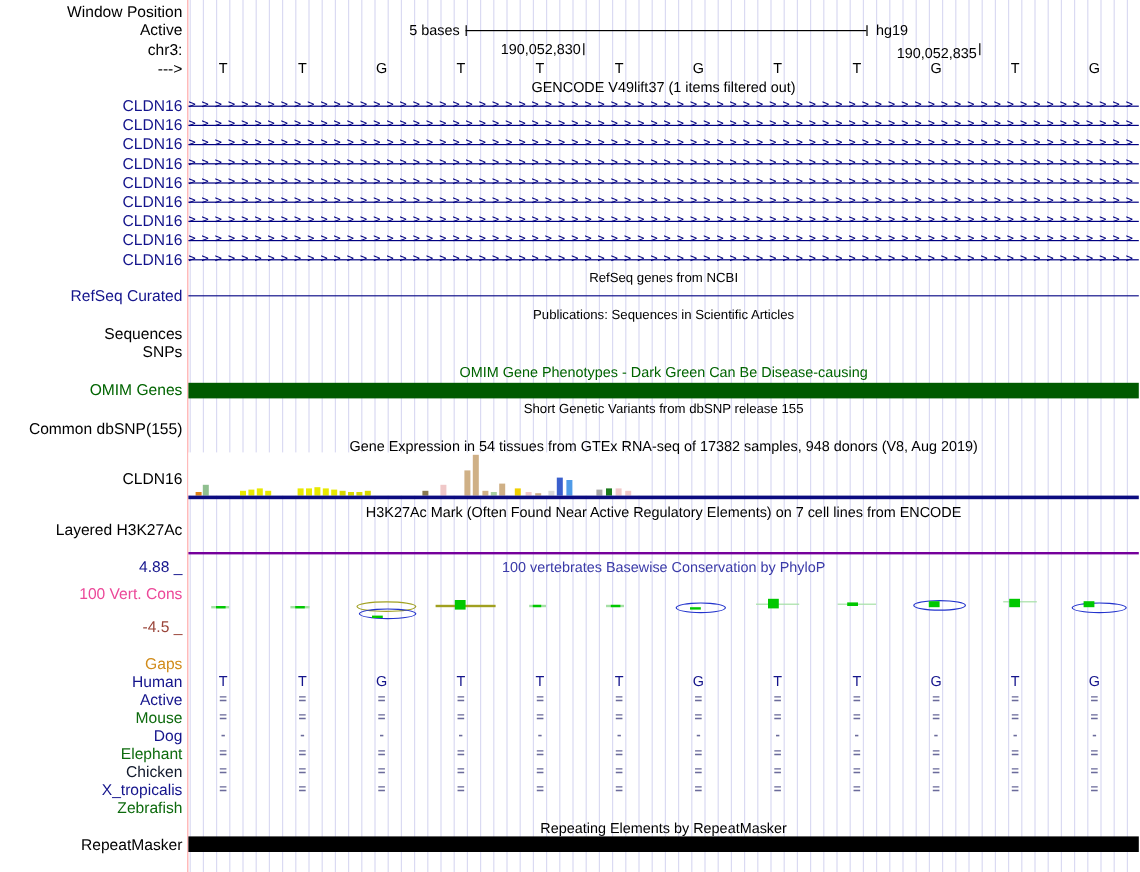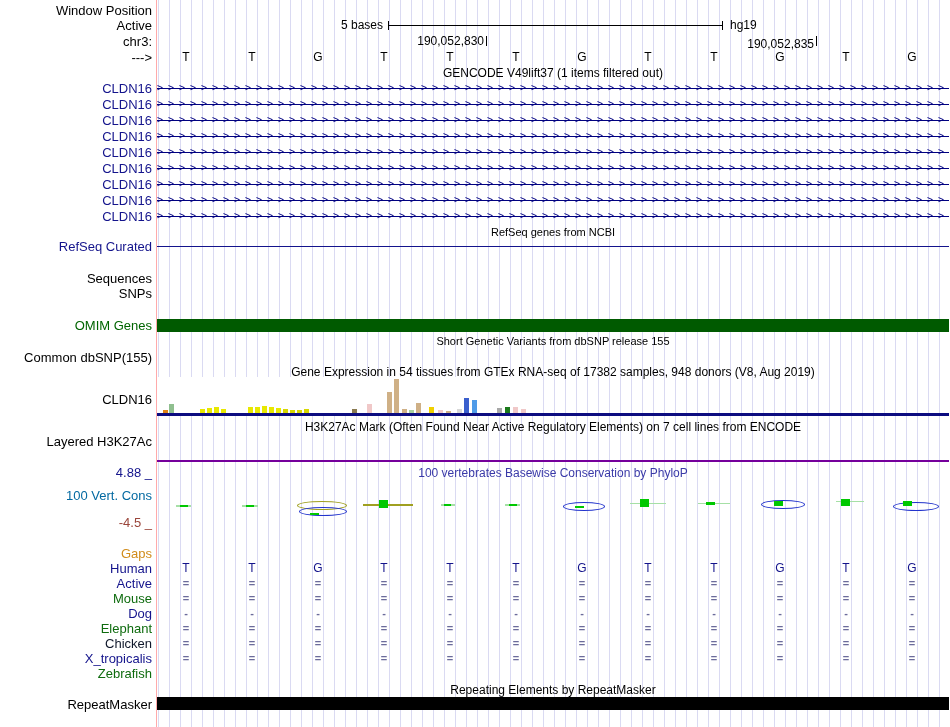--- a/index.html
+++ b/index.html
@@ -9,21 +9,21 @@
   .pinkline{position:absolute;left:156px;top:0;width:1px;height:727px;background:#ffaaaa;}
   .gut{position:absolute;right:798px;transform:translateY(-50%);text-align:right;
        white-space:nowrap;font-size:13px;color:#000;}
   .title{position:absolute;left:157px;width:792px;transform:translateY(-50%);
          text-align:center;white-space:nowrap;font-size:12px;color:#000;}
   .small{font-size:11px;}
   .c-gene{color:#14148c;}
   .c-navy{color:#14148c;}
   .c-omim{color:#006400;}
   .c-maroon{color:#9a453a;}
-  .c-slate{color:#0369a1;}
+  .c-slate{color:#ec4899;}
   .c-blue-title{color:#3a3aa8;}
   .generow{position:absolute;left:157px;width:792px;height:12px;overflow:hidden;
            color:#000080;font-family:"DejaVu Sans Mono",monospace;font-size:10px;
            line-height:12px;letter-spacing:4.98px;
            background:linear-gradient(#000080,#000080) center/100% 1px no-repeat;}
   .bletter{position:absolute;transform:translate(-50%,-50%);font-size:12px;line-height:12px;}
   .eq{position:absolute;transform:translate(-50%,-50%);font-size:11px;font-weight:bold;
       color:#6b6b9b;line-height:11px;}
   .hline{position:absolute;left:157px;width:792px;}
   .coordlab{position:absolute;transform:translateY(-50%);font-size:12px;color:#000;white-space:nowrap;}
@@ -165,23 +165,25 @@
       <div class="gut c-gene" style="top: 200px;">CLDN16</div>
       <div class="generow" style="top: 194px;">&gt;&gt;&gt;&gt;&gt;&gt;&gt;&gt;&gt;&gt;&gt;&gt;&gt;&gt;&gt;&gt;&gt;&gt;&gt;&gt;&gt;&gt;&gt;&gt;&gt;&gt;&gt;&gt;&gt;&gt;&gt;&gt;&gt;&gt;&gt;&gt;&gt;&gt;&gt;&gt;&gt;&gt;&gt;&gt;&gt;&gt;&gt;&gt;&gt;&gt;&gt;&gt;&gt;&gt;&gt;&gt;&gt;&gt;&gt;&gt;&gt;&gt;&gt;&gt;&gt;&gt;&gt;&gt;&gt;&gt;&gt;&gt;&gt;&gt;&gt;&gt;&gt;&gt;&gt;&gt;&gt;&gt;&gt;&gt;&gt;&gt;&gt;&gt;&gt;&gt;</div>
       <div class="gut c-gene" style="top: 216px;">CLDN16</div>
       <div class="generow" style="top: 210px;">&gt;&gt;&gt;&gt;&gt;&gt;&gt;&gt;&gt;&gt;&gt;&gt;&gt;&gt;&gt;&gt;&gt;&gt;&gt;&gt;&gt;&gt;&gt;&gt;&gt;&gt;&gt;&gt;&gt;&gt;&gt;&gt;&gt;&gt;&gt;&gt;&gt;&gt;&gt;&gt;&gt;&gt;&gt;&gt;&gt;&gt;&gt;&gt;&gt;&gt;&gt;&gt;&gt;&gt;&gt;&gt;&gt;&gt;&gt;&gt;&gt;&gt;&gt;&gt;&gt;&gt;&gt;&gt;&gt;&gt;&gt;&gt;&gt;&gt;&gt;&gt;&gt;&gt;&gt;&gt;&gt;&gt;&gt;&gt;&gt;&gt;&gt;&gt;&gt;&gt;</div>
     </div>
 
   <div class="title small" style="top:232px">RefSeq genes from NCBI</div>
   <div class="gut c-gene" style="top:246px">RefSeq Curated</div>
   <div class="hline" style="top:246px;height:1px;background:#14148c"></div>
 
+  <div class="title small" style="top:263px">Publications: Sequences in Scientific Articles</div>
   <div class="gut" style="top:278px">Sequences</div>
   <div class="gut" style="top:293px">SNPs</div>
 
+  <div class="title c-omim" style="top:310px">OMIM Gene Phenotypes - Dark Green Can Be Disease-causing</div>
   <div class="gut c-omim" style="top:325px">OMIM Genes</div>
   <div class="hline" style="top:319px;height:13px;background:#005a00"></div>
 
   <div class="title small" style="top:341px">Short Genetic Variants from dbSNP release 155</div>
   <div class="gut" style="top:357px">Common dbSNP(155)</div>
 
   <div class="whitebox" style="left:157px;top:377px;width:378px;height:36px"></div>
   <div class="title" style="top:372px">Gene Expression in 54 tissues from GTEx RNA-seq of 17382 samples, 948 donors (V8, Aug 2019)</div>
   <div class="gut" style="top:399px">CLDN16</div>
   <div id="gtex-bars">

